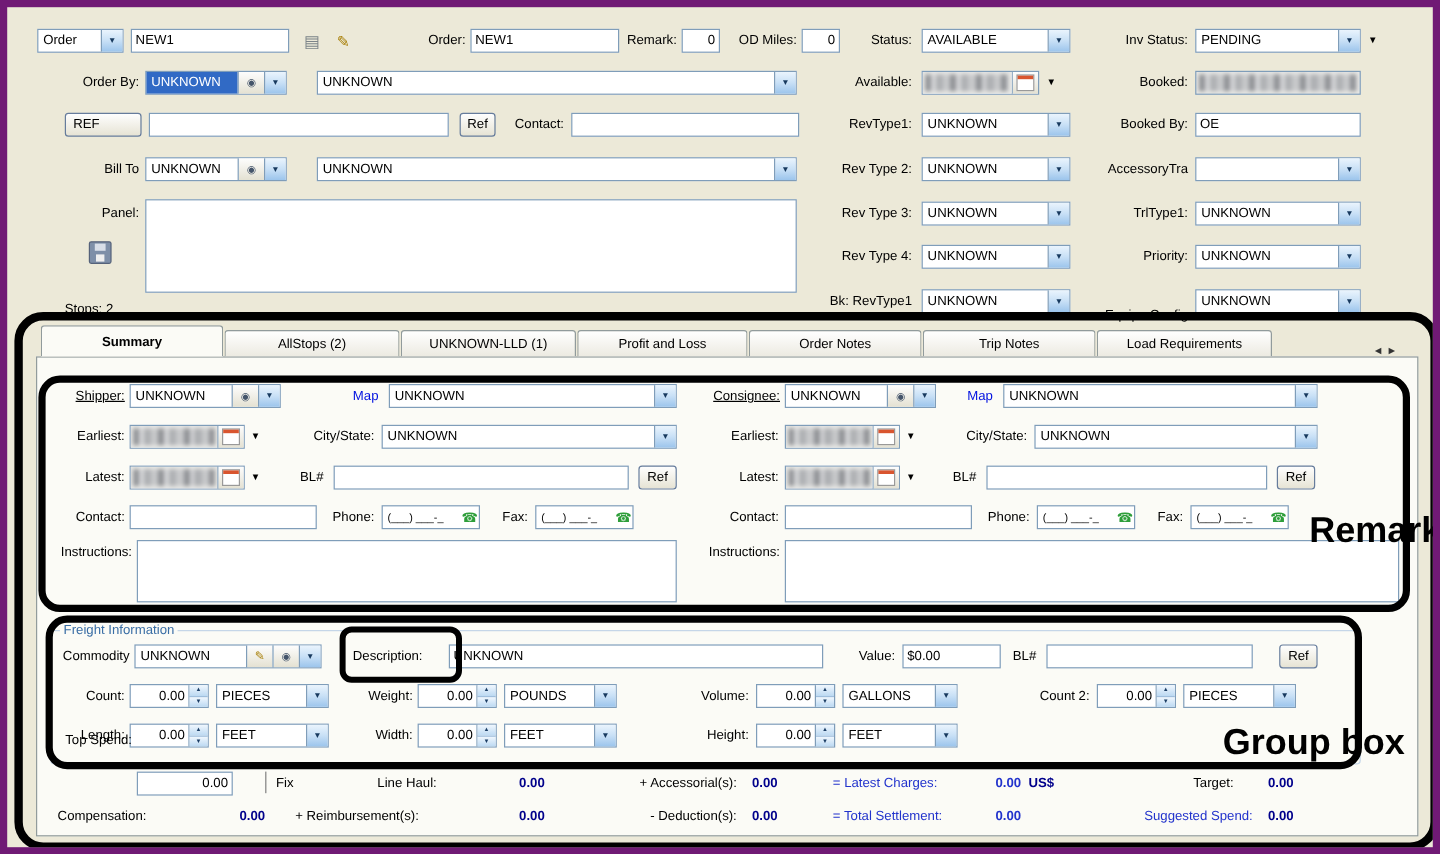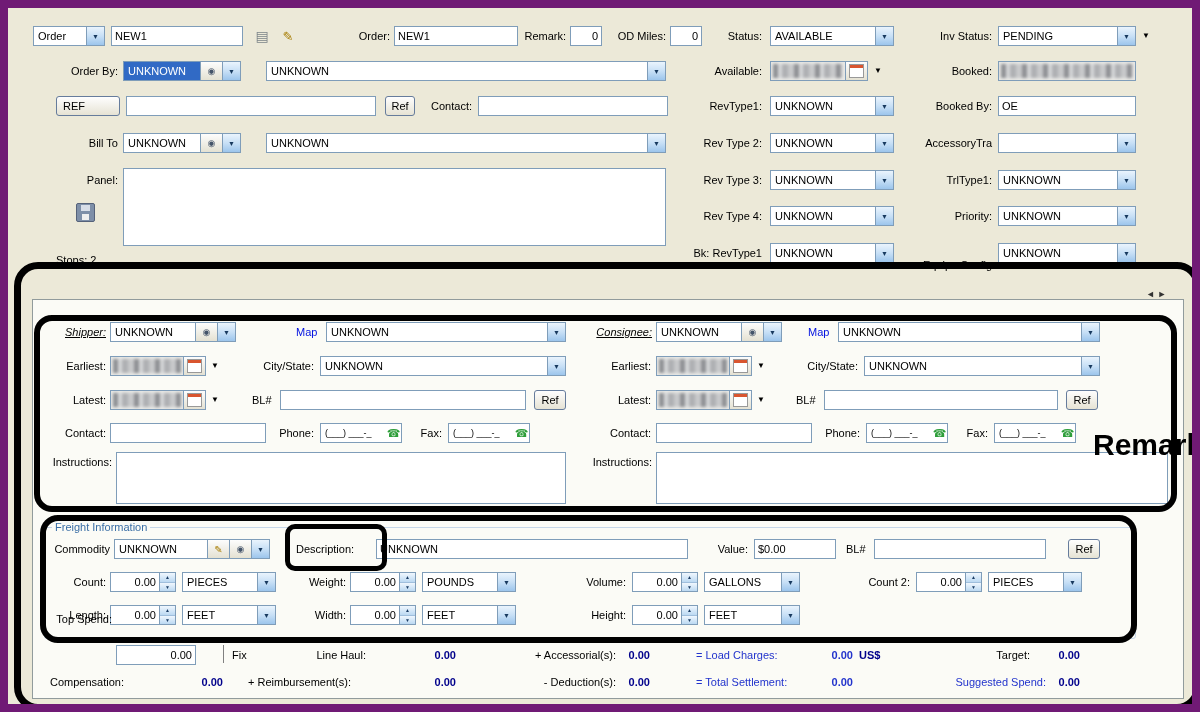--- a/index.html
+++ b/index.html
@@ -1,16 +1,16 @@
 <!DOCTYPE html>
 <html><head>
 <meta charset="utf-8">
 <style>
   html,body{margin:0;padding:0;background:#fff;}
-  #root{position:relative;width:1200px;height:712px;background:#ECE9D8;border:8px solid #701a75;box-sizing:border-box;overflow:hidden;font-family:"Liberation Sans",sans-serif;font-size:11px;color:#000;}
+  #root{position:relative;width:1200px;height:712px;background:#ECE9D8;border:6px solid #701a75;box-sizing:border-box;overflow:hidden;font-family:"Liberation Sans",sans-serif;font-size:11px;color:#000;}
   .lbl{position:absolute;height:14px;line-height:14px;white-space:nowrap;}
   .r{text-align:right;}
   .tf{position:absolute;height:20px;background:#fff;border:1px solid #7F9DB9;box-sizing:border-box;line-height:18px;padding:0 3px;overflow:hidden;white-space:nowrap;}
   .tf.num{text-align:right;}
   .ta{position:absolute;background:#fff;border:1px solid #7F9DB9;box-sizing:border-box;}
   .combo{position:absolute;height:20px;background:#fff;border:1px solid #7F9DB9;box-sizing:border-box;display:flex;}
   .cval{flex:1;line-height:18px;padding:0 4px;overflow:hidden;white-space:nowrap;}
   .cval.sel{background:#316AC5;color:#fff;}
   .drop{width:17px;background:linear-gradient(180deg,#EAF4FD 0%,#C8E0F6 50%,#9CC5EC 100%);border-left:1px solid #7F9DB9;display:flex;align-items:center;justify-content:center;color:#17395E;font-size:7px;}
   .sidebtn{width:21px;background:linear-gradient(#FDFDFD,#E4E1D2);border-left:1px solid #7F9DB9;display:flex;align-items:center;justify-content:center;}
@@ -29,21 +29,21 @@
   .sval{flex:1;text-align:right;line-height:18px;padding:0 3px;}
   .arr{width:15px;display:flex;flex-direction:column;border-left:1px solid #7F9DB9;}
   .arr i{flex:1;font-style:normal;font-size:5px;display:flex;align-items:center;justify-content:center;background:linear-gradient(#F0F7FE,#BCD9F2);color:#1C3E66;}
   .arr i+i{border-top:1px solid #9FBEDC;}
   .phoneicon{width:15px;display:flex;align-items:center;justify-content:center;color:#2E9E3A;font-size:11px;}
   .mask{font-size:9px;}
   .floppy{width:17px;height:17px;background:#7E8FA8;border:1px solid #55627A;border-radius:2px;position:relative;display:block;}
   .floppy:before{content:"";position:absolute;top:1px;left:4px;right:4px;height:6px;background:#D8DEE8;}
   .floppy:after{content:"";position:absolute;bottom:1px;left:5px;right:5px;height:6px;background:#EFEFEF;}
   .link{color:#0010E0;cursor:pointer;text-align:center;}
-  .ulabel{text-decoration:underline;font-style:italic;}
+  .ulabel{text-decoration:underline;}
   .navy{color:#00008B;font-weight:bold;}
   .bluelbl{color:#2233CC;}
   #tabbar{position:absolute;left:28px;top:265px;height:26px;display:flex;align-items:flex-end;z-index:6;}
   .tab{height:22px;border:1px solid #919B9C;border-bottom:none;border-radius:3px 3px 0 0;background:linear-gradient(#FFFFFF,#ECEAE1);display:flex;align-items:center;justify-content:center;margin-right:1px;box-sizing:border-box;white-space:nowrap;overflow:hidden;}
   .tab.active{height:26px;background:#FBFBF6;font-weight:bold;}
   #tabbody{position:absolute;left:24px;top:291px;width:1152px;height:400px;background:#FBFBF6;border:1px solid #919B9C;box-sizing:border-box;z-index:4;}
   .z5{z-index:5;}
   .grpbox{position:absolute;left:36px;top:519px;width:1092px;height:112px;border:1px solid #C5D6E8;border-radius:3px;box-sizing:border-box;z-index:5;}
   .grptitle{position:absolute;left:44px;top:512px;background:#FBFBF6;padding:0 3px;color:#3A6EA5;z-index:5;}
   .vdiv{position:absolute;width:1px;background:#808080;}
@@ -184,20 +184,29 @@
       <span class="drop">▼</span>
     </div>
     <div class="lbl r" style="left:908px;top:250px;width:76px">EquipmConfig</div>
     <div class="combo" style="left:990px;top:235px;width:138px">
       <span class="cval">UNKNOWN</span>
       <span class="drop">▼</span>
     </div>
     <div class="lbl" style="left:48px;top:245px;width:60px">Stops: 2</div>
   </div>
 
+  <div id="tabbar">
+    <div class="tab active" style="width:152px">Summary</div>
+    <div class="tab" style="width:146px">AllStops (2)</div>
+    <div class="tab" style="width:146px">UNKNOWN-LLD (1)</div>
+    <div class="tab" style="width:142px">Profit and Loss</div>
+    <div class="tab" style="width:144px">Order Notes</div>
+    <div class="tab" style="width:144px">Trip Notes</div>
+    <div class="tab" style="width:146px">Load Requirements</div>
+  </div>
   <span class="scrollarrows" style="left:1138px;top:281px">◄ ►</span>
   <div id="tabbody"></div>
 
   <div class="lbl r ulabel z5" style="left:44px;top:317px;width:54px;position:absolute">Shipper:</div>
   <div class="combo z5" style="left:102px;top:314px;width:126px">
     <span class="cval">UNKNOWN</span>
     <span class="sidebtn">
         <span class="eyeg">◉</span>
       </span>
     <span class="drop">▼</span>
@@ -423,21 +432,21 @@
   </div>
 
   <div class="lbl r z5" style="left:42px;top:604px;width:62px;position:absolute">Top Spend:</div>
   <div class="tf num z5" style="left:108px;top:637px;width:80px">0.00</div>
   <div class="vdiv z5" style="left:215px;top:637px;height:18px;position:absolute"></div>
   <div class="lbl z5" style="left:224px;top:640px;position:absolute">Fix</div>
   <div class="lbl r z5" style="left:296px;top:640px;width:62px;position:absolute">Line Haul:</div>
   <div class="lbl r navy z5" style="left:400px;top:640px;width:48px;position:absolute">0.00</div>
   <div class="lbl r z5" style="left:496px;top:640px;width:112px;position:absolute">+ Accessorial(s):</div>
   <div class="lbl r navy z5" style="left:600px;top:640px;width:42px;position:absolute">0.00</div>
-  <div class="lbl bluelbl z5" style="left:688px;top:640px;position:absolute">= Load Charges:</div>
+  <div class="lbl bluelbl z5" style="left:688px;top:640px;position:absolute">= Latest Charges:</div>
   <div class="lbl r navy z5" style="left:805px;top:640px;width:40px;color:#2233CC;position:absolute">0.00</div>
   <div class="lbl navy z5" style="left:851px;top:640px;position:absolute">US$</div>
   <div class="lbl r z5" style="left:978px;top:640px;width:44px;position:absolute">Target:</div>
   <div class="lbl r navy z5" style="left:1032px;top:640px;width:40px;position:absolute">0.00</div>
 
   <div class="lbl z5" style="left:42px;top:667px;position:absolute">Compensation:</div>
   <div class="lbl r navy z5" style="left:175px;top:667px;width:40px;position:absolute">0.00</div>
   <div class="lbl z5" style="left:240px;top:667px;position:absolute">+ Reimbursement(s):</div>
   <div class="lbl r navy z5" style="left:408px;top:667px;width:40px;position:absolute">0.00</div>
   <div class="lbl r z5" style="left:520px;top:667px;width:88px;position:absolute">- Deduction(s):</div>
@@ -445,14 +454,15 @@
   <div class="lbl bluelbl z5" style="left:688px;top:667px;position:absolute">= Total Settlement:</div>
   <div class="lbl r navy z5" style="left:805px;top:667px;width:40px;color:#2233CC;position:absolute">0.00</div>
   <div class="lbl r bluelbl z5" style="left:930px;top:667px;width:108px;position:absolute">Suggested Spend:</div>
   <div class="lbl r navy z5" style="left:1032px;top:667px;width:40px;position:absolute">0.00</div>
 
   <div class="ann-rect" style="left:6px;top:254px;width:1187px;height:449px"></div>
   <div class="ann-rect" style="left:26px;top:307px;width:1143px;height:197px;border-width:6px;border-radius:18px"></div>
   <div class="ann-rect" style="left:32px;top:507px;width:1097px;height:128px;border-width:6px;border-radius:18px"></div>
   <div class="ann-rect" style="left:277px;top:516px;width:102px;height:47px;border-width:5px;border-radius:10px"></div>
   <div class="ann-text" style="left:1085px;top:420px">Remark</div>
+  <div class="ann-text" style="left:1013px;top:596px">Group box</div>
 
 </div>
 
 </body></html>

